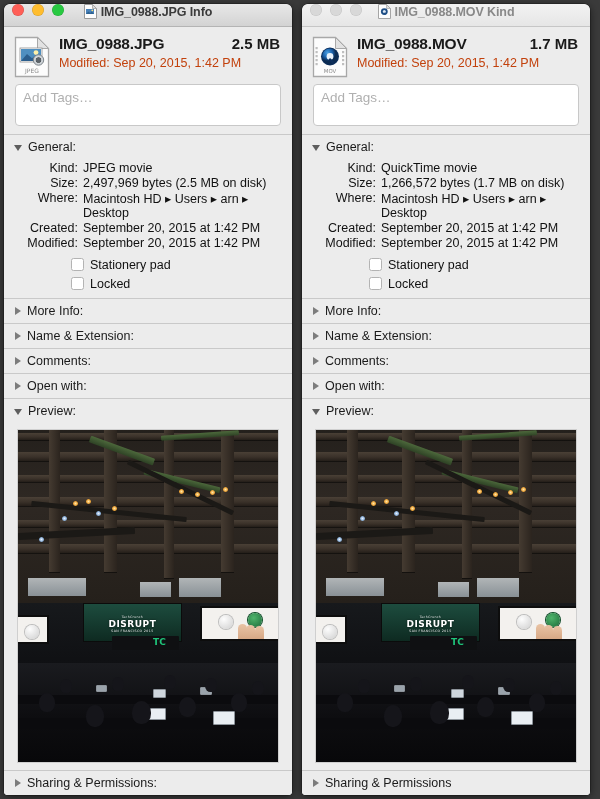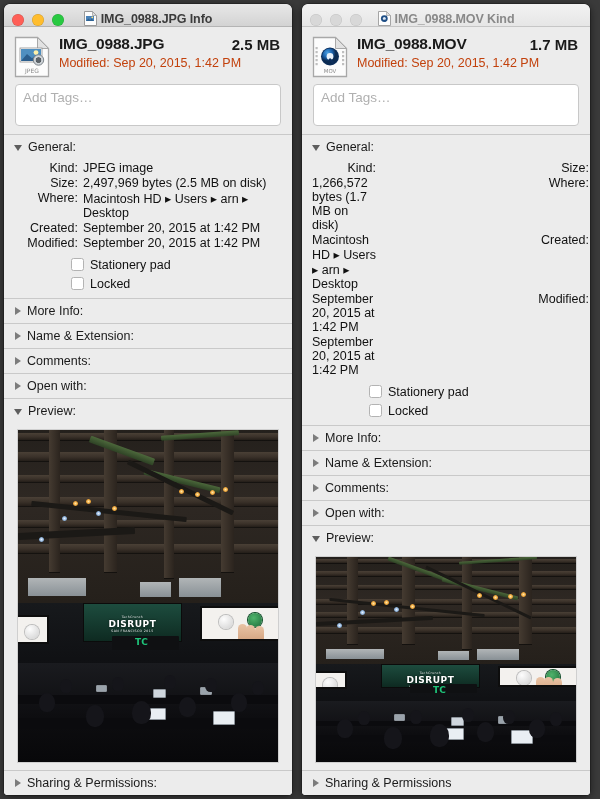--- a/index.html
+++ b/index.html
@@ -29,21 +29,21 @@
   .window.left  { left: 4px;   width: 288px; height: 791px; }
   .window.right { left: 302px; width: 288px; height: 791px; }
 
   
   .titlebar {
     height: 23px;
     flex: 0 0 23px;
     background: linear-gradient(to bottom, #e8e8e8 0%, #d3d3d3 100%);
     border-bottom: 1px solid #b4b4b4;
     display: flex;
-    align-items: flex-end;
+    align-items: flex-start;
     position: relative;
     border-radius: 6px 6px 0 0;
   }
   .window.right .titlebar {
     background: linear-gradient(to bottom, #f2f2f2 0%, #e6e6e6 100%);
     border-bottom: 1px solid #c6c6c6;
   }
   .lights { display: flex; gap: 8px; margin-left: 8px; }
   .light {
     width: 12px; height: 12px; border-radius: 50%;
@@ -85,21 +85,21 @@
   .header-block {
     display: flex;
     align-items: flex-start;
     padding: 8px 12px 6px 10px;
     gap: 9px;
   }
   .big-icon { width: 36px; height: 42px; flex: 0 0 36px; margin-top: 1px;}
   .header-text { flex: 1 1 auto; min-width: 0; }
   .name-row {
     display: flex;
-    align-items: flex-end;
+    align-items: flex-start;
     justify-content: space-between;
     gap: 8px;
   }
   .file-name {
     font-size: 15.5px;
     font-weight: bold;
     color: #1a1a1a;
     letter-spacing: -0.2px;
     white-space: nowrap;
   }
@@ -291,20 +291,21 @@
     position: absolute;
     background: #0f1012;
     border-radius: 1px;
   }
   .tc-logo {
     position: absolute;
     color: #1fc47a;
     font-weight: bold;
     font-size: 9px;
     font-family: "DejaVu Sans", sans-serif;
+    margin-left: 18px;
   }
 
   .crowd {
     position: absolute; left: 0; right: 0; bottom: 0; height: 62%;
     background: linear-gradient(to bottom, #1a1b1f 0%, #0d0d10 55%, #08080a 100%);
   }
   .head {
     position: absolute;
     border-radius: 50% 50% 45% 45%;
     background: #15151a;
@@ -387,21 +388,21 @@
       <div class="sep"></div>
 
       <div class="section-head">
         <span class="tri open"></span>
         <span>General:</span>
       </div>
 
       <div class="general-body">
         <div class="kv">
           <div class="k">Kind:</div>
-          <div class="v">JPEG image</div>
+          <div class="v">JPEG movie</div>
           <div class="k">Size:</div>
           <div class="v">2,497,969 bytes (2.5 MB on disk)</div>
           <div class="k">Where:</div>
           <div class="v">Macintosh HD ▸ Users ▸ arn ▸ Desktop</div>
           <div class="k">Created:</div>
           <div class="v">September 20, 2015 at 1:42 PM</div>
           <div class="k">Modified:</div>
           <div class="v">September 20, 2015 at 1:42 PM</div>
         </div>
         <div class="checks">
@@ -601,20 +602,21 @@
       <div class="sep"></div>
 
       <div class="section-head">
         <span class="tri open"></span>
         <span>General:</span>
       </div>
 
       <div class="general-body">
         <div class="kv">
           <div class="k">Kind:</div>
+          <div class="v">QuickTime movie</div>
           <div class="k">Size:</div>
           <div class="v">1,266,572 bytes (1.7 MB on disk)</div>
           <div class="k">Where:</div>
           <div class="v">Macintosh HD ▸ Users ▸ arn ▸ Desktop</div>
           <div class="k">Created:</div>
           <div class="v">September 20, 2015 at 1:42 PM</div>
           <div class="k">Modified:</div>
           <div class="v">September 20, 2015 at 1:42 PM</div>
         </div>
         <div class="checks">

